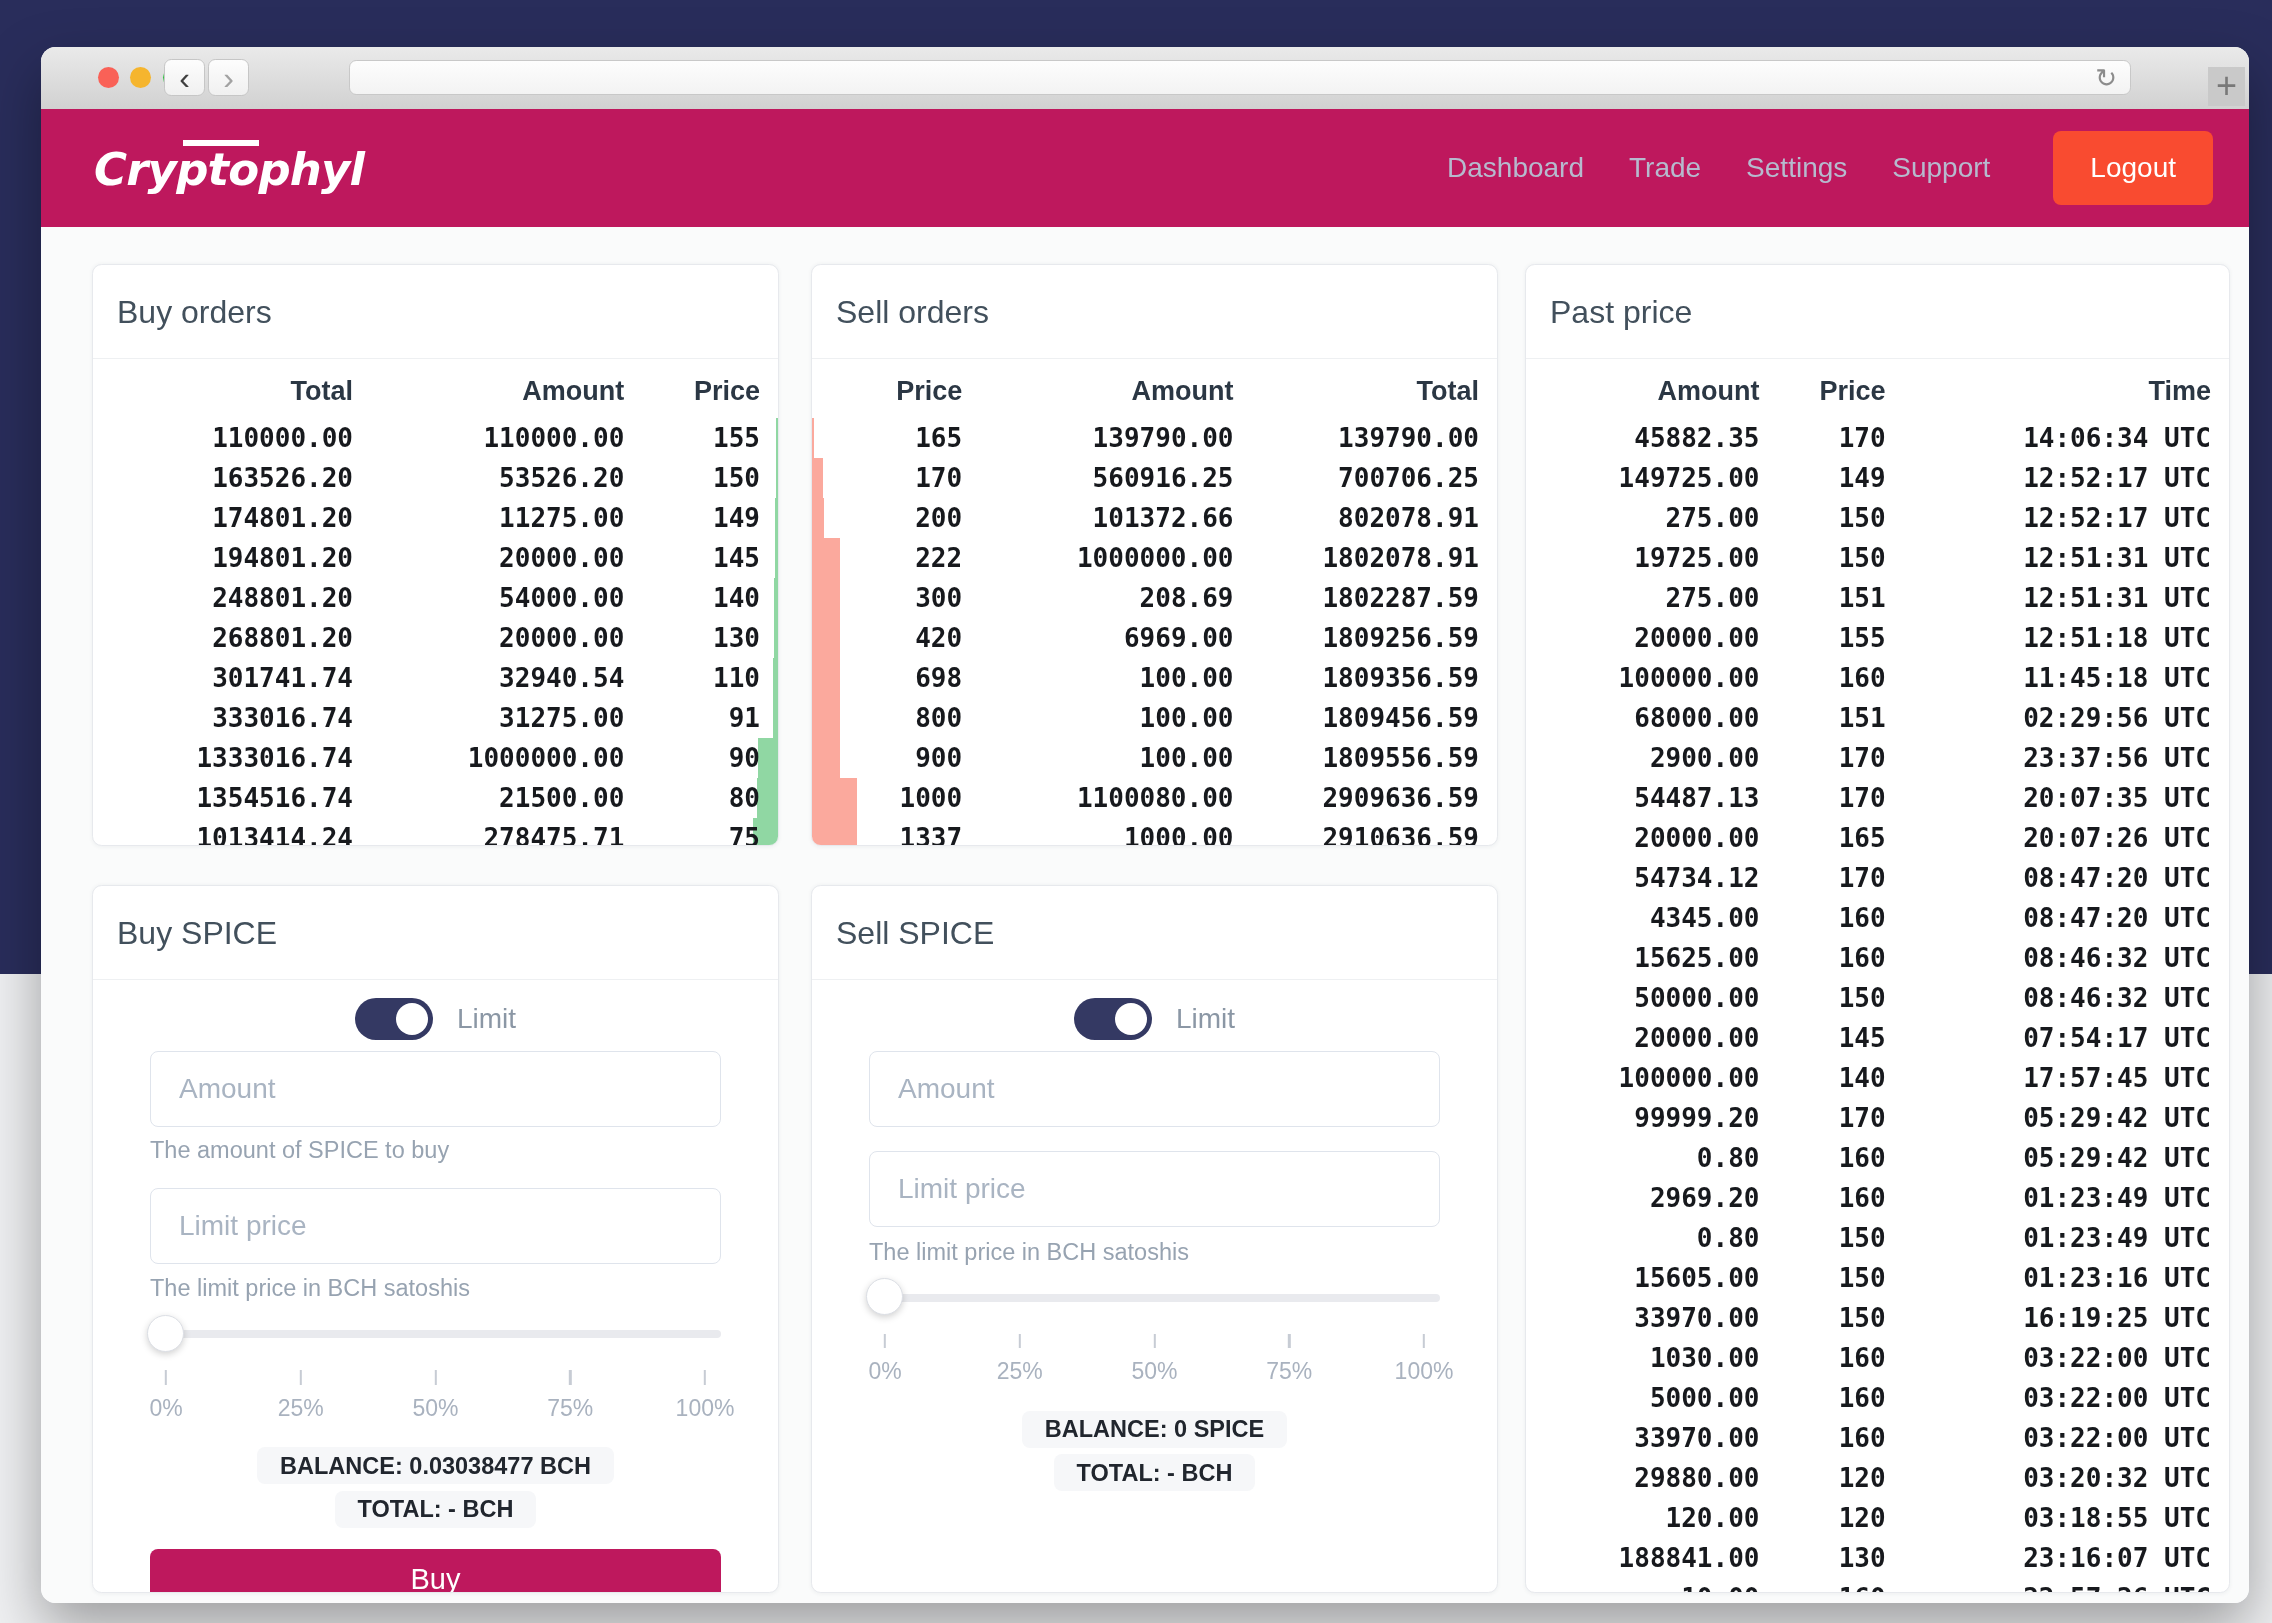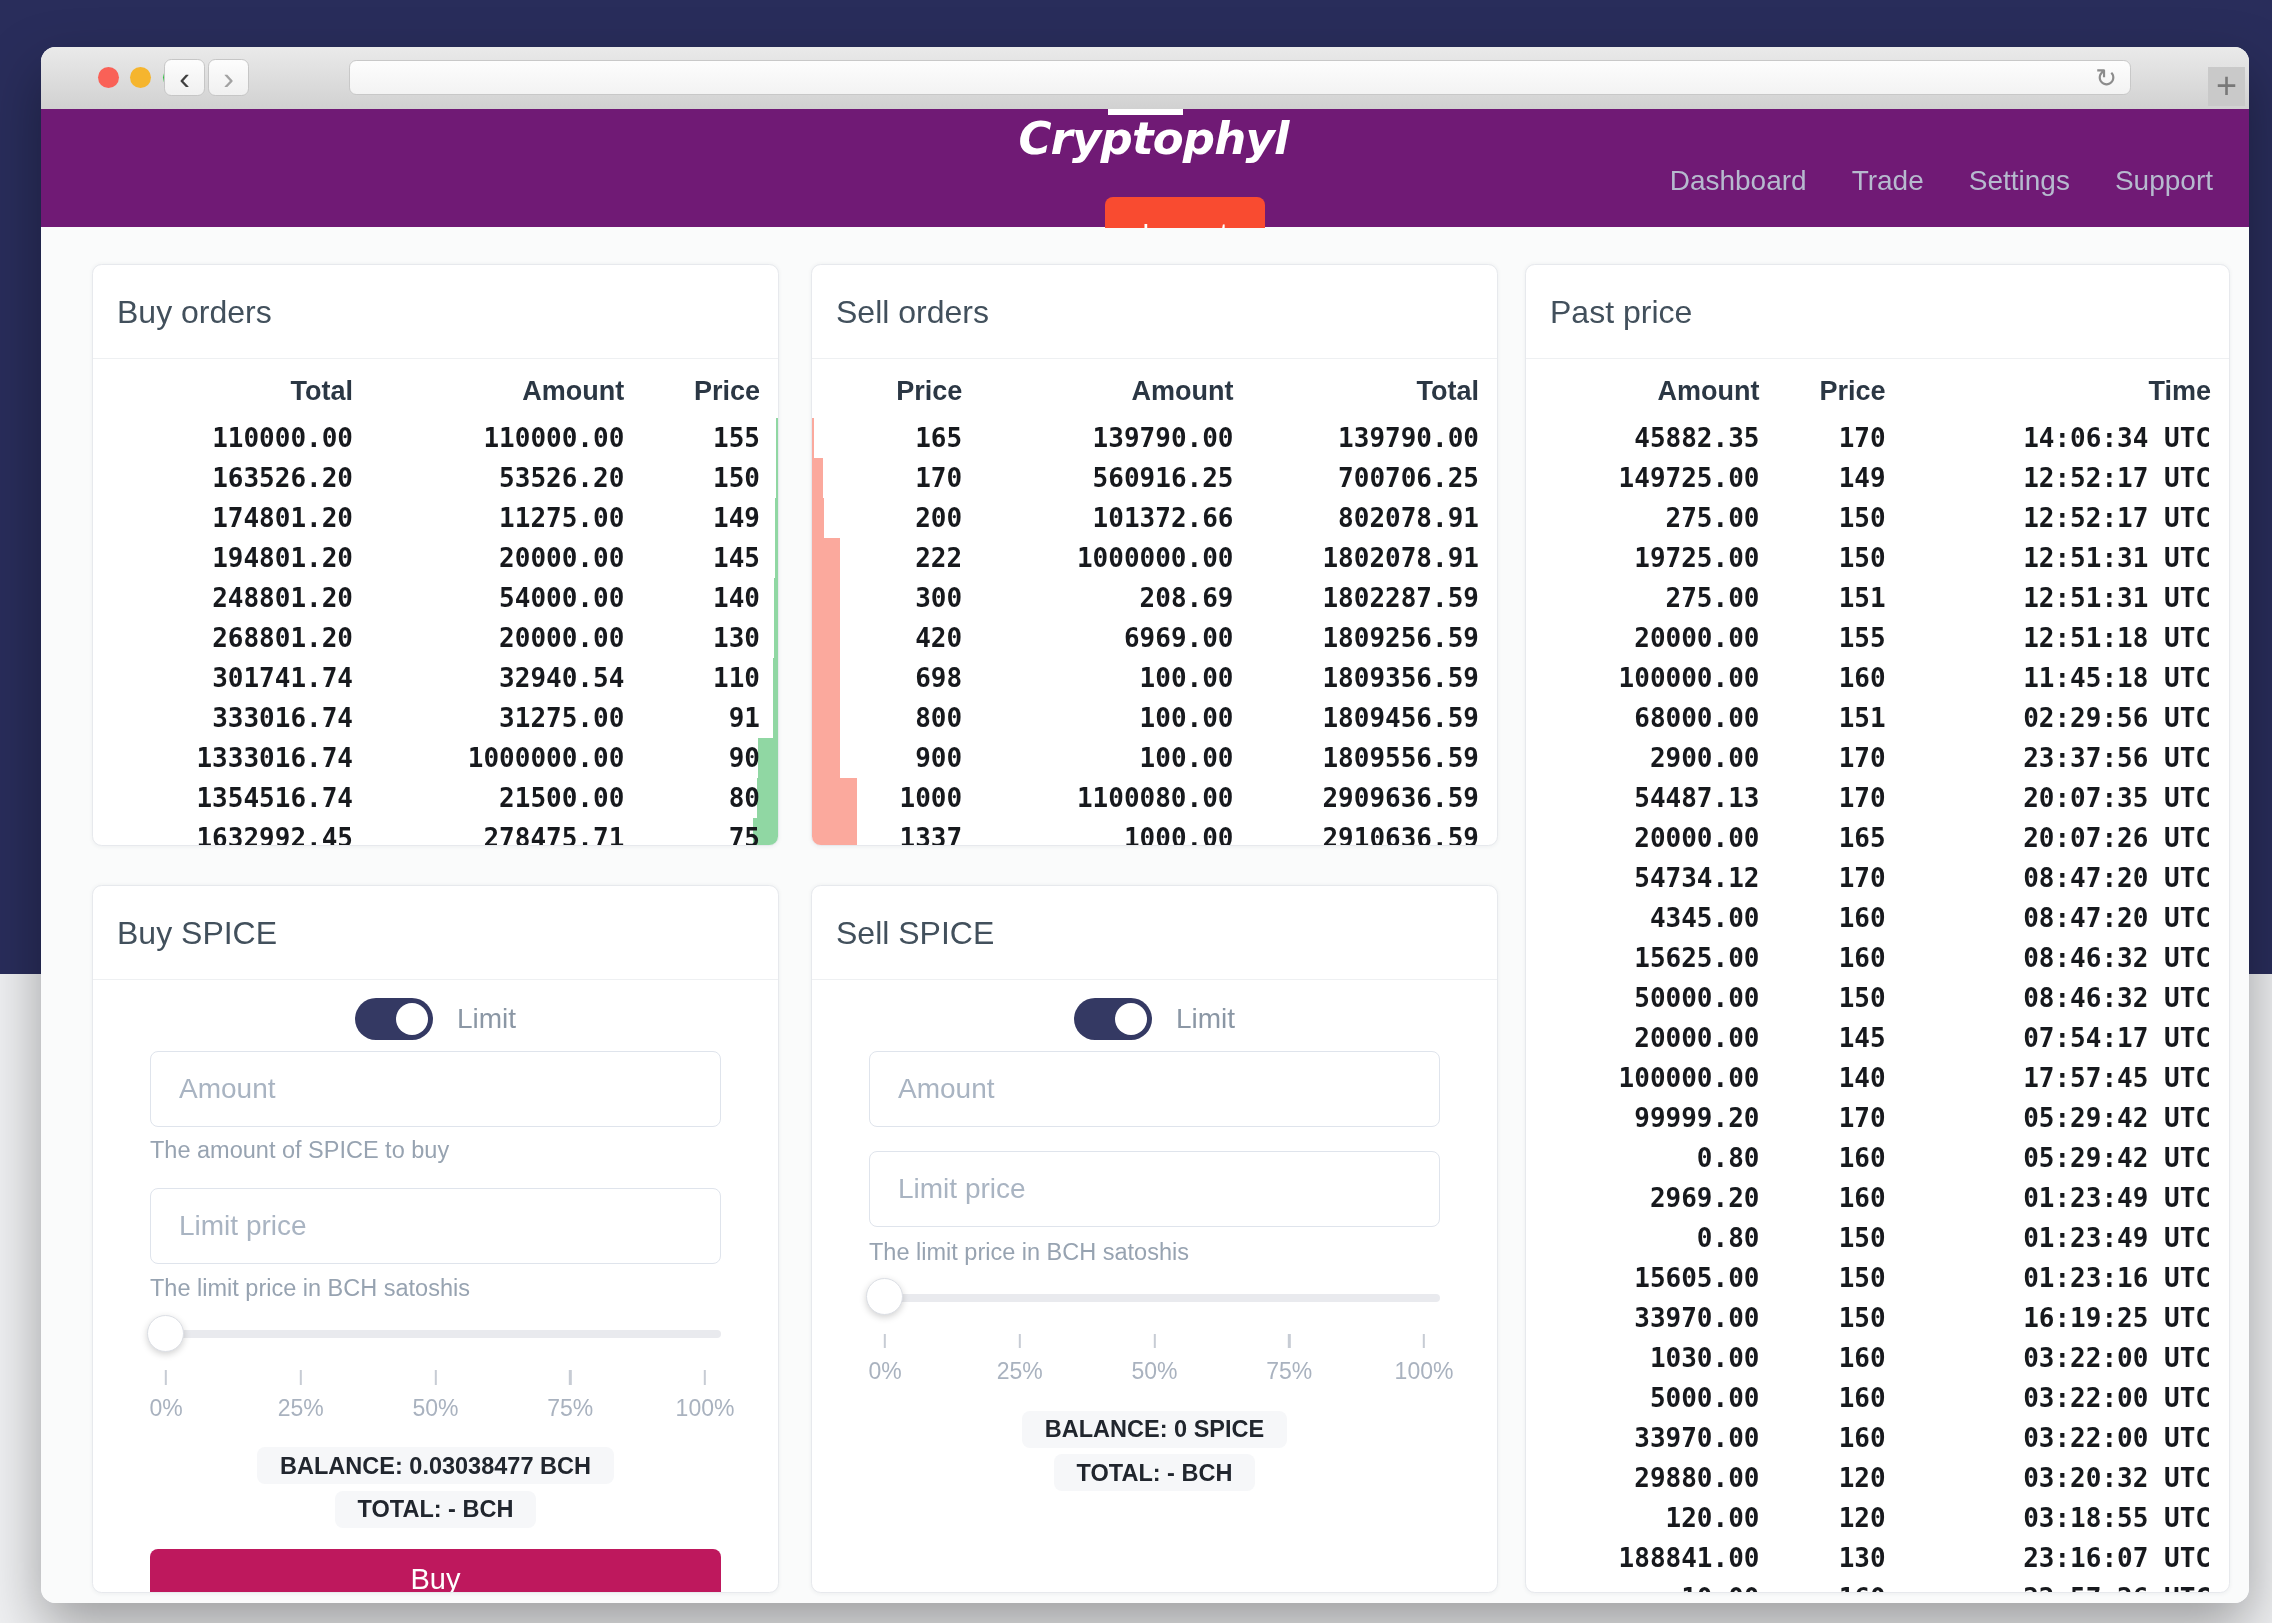--- a/index.html
+++ b/index.html
@@ -105,21 +105,21 @@
       <span class="tl green"></span>
       <button class="navbtn back">‹</button>
       <button class="navbtn fwd">›</button>
       <div class="urlbar">
         <span class="url-text"></span>
         <span class="refresh">↻</span>
       </div>
       <div class="newtab">+</div>
     </div>
 
-    <div class="appheader" style="background: #701a75; flex-direction: column;">
+    <div class="appheader" style="background: #be185d;">
       <div class="logo">Cryptophyl</div>
       <nav class="mainnav" id="main-nav">
           <div class="navlink">Dashboard</div>
           <div class="navlink">Trade</div>
           <div class="navlink">Settings</div>
           <div class="navlink">Support</div>
         </nav>
       <button class="logout" id="logout-btn" style="background: rgb(249, 75, 48);">Logout</button>
     </div>
 
@@ -189,21 +189,21 @@
                 <span>90</span>
               </div>
               <div class="trow grid-buy">
                 <i class="dbar right" style="width: 21px; background: rgb(144, 215, 163);"></i>
                 <span>1354516.74</span>
                 <span>21500.00</span>
                 <span>80</span>
               </div>
               <div class="trow grid-buy">
                 <i class="dbar right" style="width: 25px; background: rgb(144, 215, 163);"></i>
-                <span>1632992.45</span>
+                <span>1013414.24</span>
                 <span>278475.71</span>
                 <span>75</span>
               </div>
             </div>
         </div>
       </section>
 
       <section class="card" id="card-sell-orders">
         <h2 class="card-title">Sell orders</h2>
         <div class="otable">

